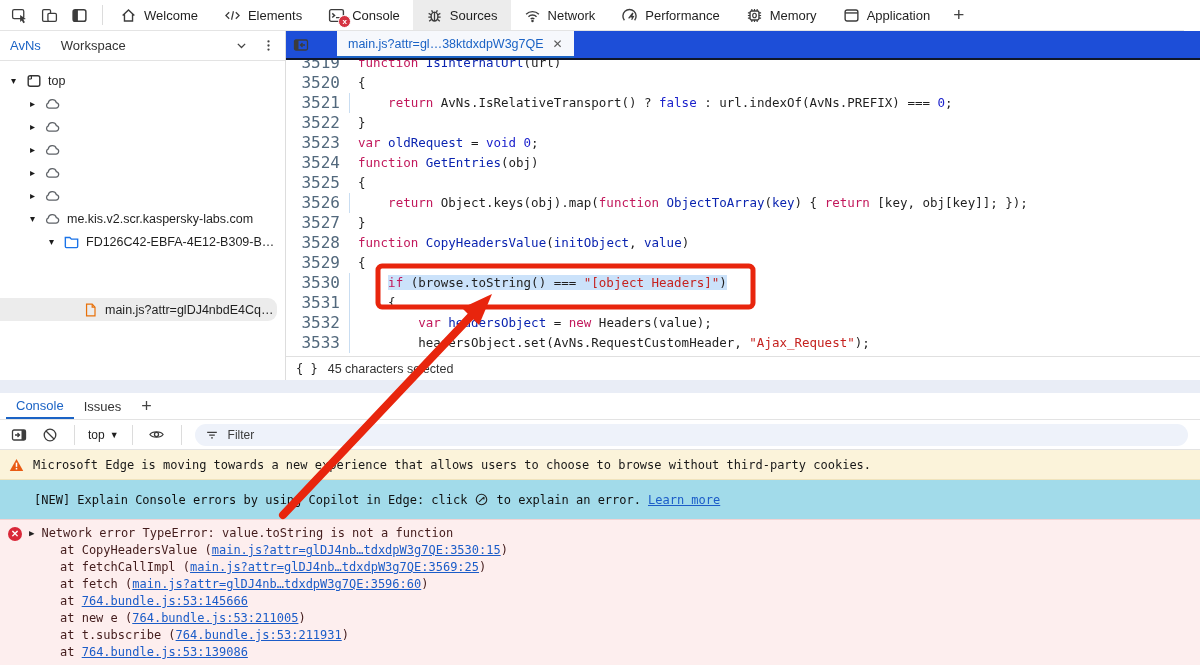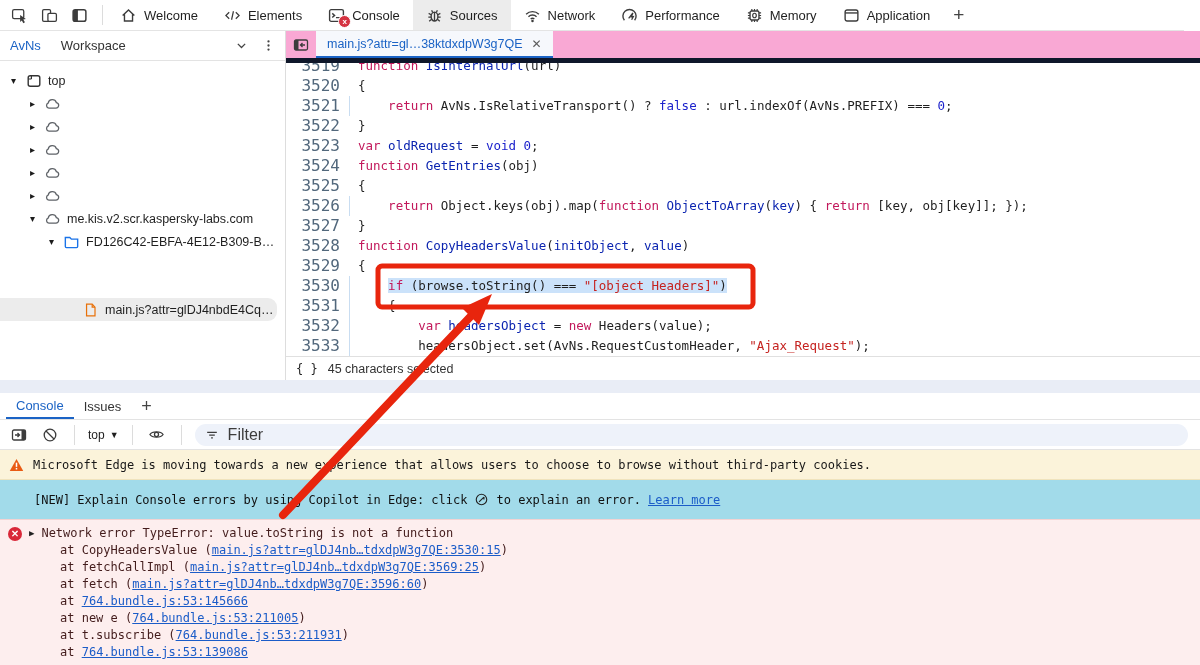--- a/index.html
+++ b/index.html
@@ -32,22 +32,22 @@
   .side-tab{color:#333;}
   .side-header .right{margin-left:auto;display:flex;align-items:center;gap:14px;color:#444;}
   .tree{padding-top:8px;font-size:12.5px;overflow:hidden;}
   .tree-row{height:23px;display:flex;align-items:center;gap:6px;white-space:nowrap;}
   .tree-row.selected{background:#ececec;border-radius:0 9px 9px 0;margin-right:8px;}
   .tw{width:11px;flex:none;text-align:center;font-size:10px;color:#1c1c1c;}
   .tico{width:17px;height:17px;flex:none;display:flex;align-items:center;justify-content:center;}
 
   
   .editor{flex:1;display:flex;flex-direction:column;min-width:0;background:#fff;}
-  .tabbar{height:27px;flex:none;background:#f9a8d4;border-bottom:5px solid #0f172a;
-          display:flex;align-items:stretch;}
+  .tabbar{height:27px;flex:none;background:#1d4ed8;border-bottom:2px solid #0f172a;
+          display:flex;align-items:stretch;gap:21px;}
   .nav-toggle{width:30px;display:flex;align-items:center;justify-content:center;}
   .file-tab{display:flex;align-items:center;gap:9px;padding:0 11px;background:#f6f8fc;
             border-bottom:2px solid #1b63c5;color:#1b63c5;font-size:12.5px;}
   .file-tab .close{color:#5a5a5a;font-size:12px;}
   .code-pane{flex:1;position:relative;overflow:hidden;
              font-family:"DejaVu Sans Mono",monospace;font-size:12.5px;line-height:20px;}
   .code-scroll{position:absolute;top:-7px;left:0;right:0;}
   .line{display:flex;height:20px;white-space:pre;}
   .gutter{width:54px;padding-right:16px;flex:none;text-align:right;color:#52687c;font-size:16px;}
   .lcode{position:relative;padding-left:2px;}
@@ -71,21 +71,21 @@
   .d-tab.active{color:#1b63c5;border-bottom:2px solid #1b63c5;}
   .d-plus{display:flex;align-items:center;font-size:18px;color:#444;padding:0 10px;}
   .console-toolbar{height:29px;flex:none;display:flex;align-items:center;gap:9px;
                    padding:0 8px;border-bottom:1px solid #e3e3e3;}
   .ct-btn{width:22px;height:22px;display:flex;align-items:center;justify-content:center;}
   .ctx{display:flex;align-items:center;gap:5px;font-size:12px;color:#1f1f1f;}
   .ctx .car{font-size:9px;}
   .filter-box{flex:1;height:22px;background:#eef2fa;border:none;outline:none;border-radius:12px;
               display:flex;align-items:center;gap:7px;padding:0 10px;margin-right:4px;}
   .filter-box input{border:none;background:transparent;outline:none;flex:1;
-                    font-family:"Liberation Sans",sans-serif;font-size:16px;color:#333;}
+                    font-family:"Liberation Sans",sans-serif;font-size:12px;color:#333;}
   .filter-box input::placeholder{color:#3c3c3c;}
 
   .msg{font-family:"DejaVu Sans Mono",monospace;font-size:12px;}
   .warn-row{height:29px;flex:none;background:#fbf3da;border-bottom:1px solid #efe3bd;
             display:flex;align-items:center;gap:9px;padding:0 9px;color:#181818;}
   .info-row{height:39px;flex:none;background:#a2dbea;display:flex;align-items:center;gap:7px;
             padding:0 8px 0 34px;color:#101010;}
   .link{color:#1b5cc8;text-decoration:underline;}
   .error-block{flex:none;background:#fdeeee;border-top:1px solid #f3d3d3;padding:5px 8px 6px 8px;
                color:#431c1c;}

